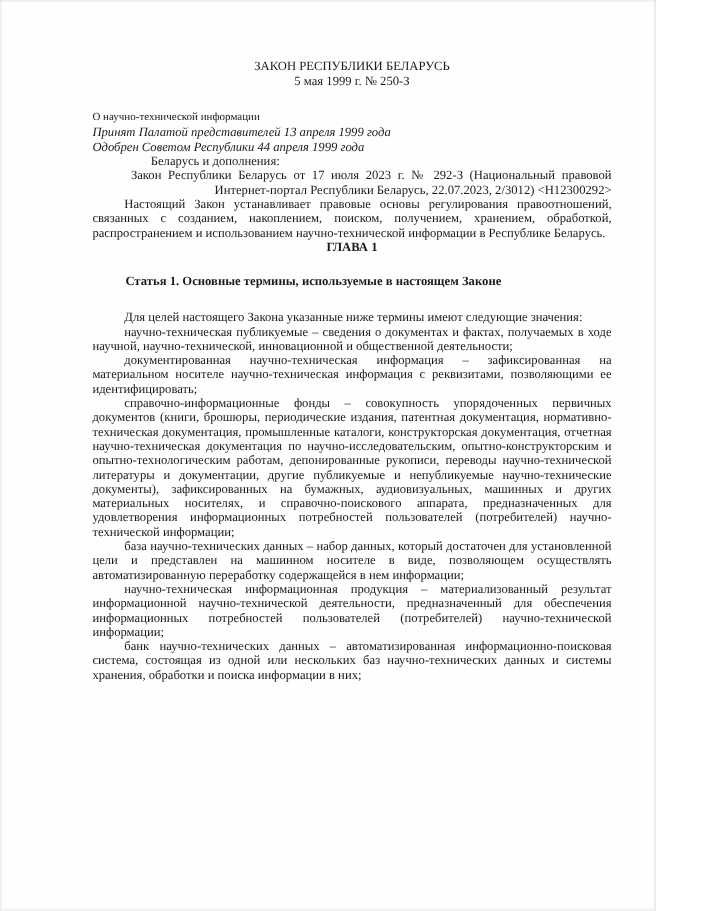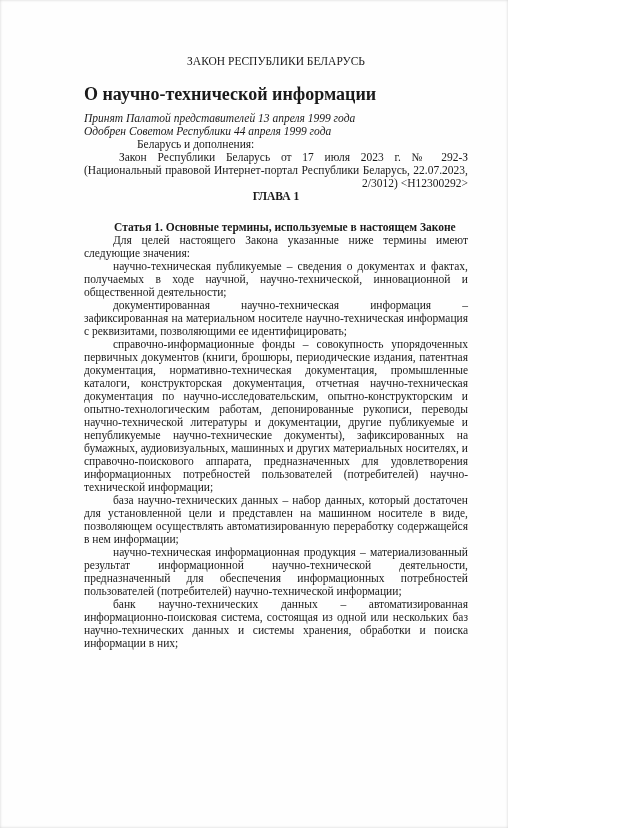--- a/index.html
+++ b/index.html
@@ -2,41 +2,40 @@
 <html lang="ru"><head>
 <meta charset="utf-8">
 <style>
   html, body {
     margin: 0;
     padding: 0;
     background: #ffffff;
   }
   .page {
     position: relative;
-    width: 508px;
+    width: 596px;
     height: 828px;
     box-sizing: border-box;
     background: #fefefe;
     color: #1a1a1a;
     font-family: "Liberation Serif", "DejaVu Serif", serif;
     font-size: 11.5px;
     line-height: 13px;
     padding: 55px 40px 0 84px;
     overflow: hidden;
     box-shadow: inset 0 0 3px rgba(0,0,0,0.18);
   }
   .doc-header-line { text-align: center; }
   .law-title {
-    font-weight: bold;
-    font-size: 18px;
+    font-weight: normal;
+    font-size: 10px;
     line-height: 16px;
     margin-top: 18px;
   }
   .adopted {
-    margin-top: 10px;
     font-style: italic;
   }
   .adopted div { line-height: 13px; }
   .amendments-label {
     margin-left: 53px;
   }
   .amendment-para {
     margin-left: 56px;
     text-indent: 35px;
     text-align: justify;
@@ -52,40 +51,42 @@
   }
   .chapter {
     font-weight: bold;
     text-align: center;
   }
   .article-heading {
     font-weight: bold;
     margin-top: 18px;
     margin-left: 30px;
   }
-  .body-paras { margin-top: 0; }
+  .body-paras { margin-top: 20px; }
 </style>
 </head>
 <body>
 
 <div class="page">
 
   <div class="doc-header">
     <div class="doc-header-line">ЗАКОН РЕСПУБЛИКИ БЕЛАРУСЬ</div>
+    <div class="doc-header-line">5 мая 1999 г. № 250-З</div>
   </div>
 
   <div class="law-title">О научно-технической информации</div>
 
   <div class="adopted">
     <div>Принят Палатой представителей 13 апреля 1999 года</div>
     <div>Одобрен Советом Республики 44 апреля 1999 года</div>
     <div class="amendments-label" style="font-style: normal;">Беларусь и дополнения:</div>
     <p class="amendment-para" style="font-style: normal; margin:0;">Закон Республики Беларусь от 17 июля 2023 г. № 292-З (Национальный правовой Интернет-портал Республики Беларусь, 22.07.2023, 2/3012) &lt;H12300292&gt;</p>
   </div>
 
+  <p class="p intro-para">Настоящий Закон устанавливает правовые основы регулирования правоотношений, связанных с созданием, накоплением, поиском, получением, хранением, обработкой, распространением и использованием научно-технической информации в Республике Беларусь.</p>
 
   <div class="chapter">
     <div>ГЛАВА 1</div>
   </div>
 
   <div class="article-heading">Статья 1. Основные термины, используемые в настоящем Законе</div>
 
   <div class="body-paras">
     <p class="p">Для целей настоящего Закона указанные ниже термины имеют следующие значения:</p>
     <p class="p">научно-техническая публикуемые – сведения о документах и фактах, получаемых в ходе научной, научно-технической, инновационной и общественной деятельности;</p>

